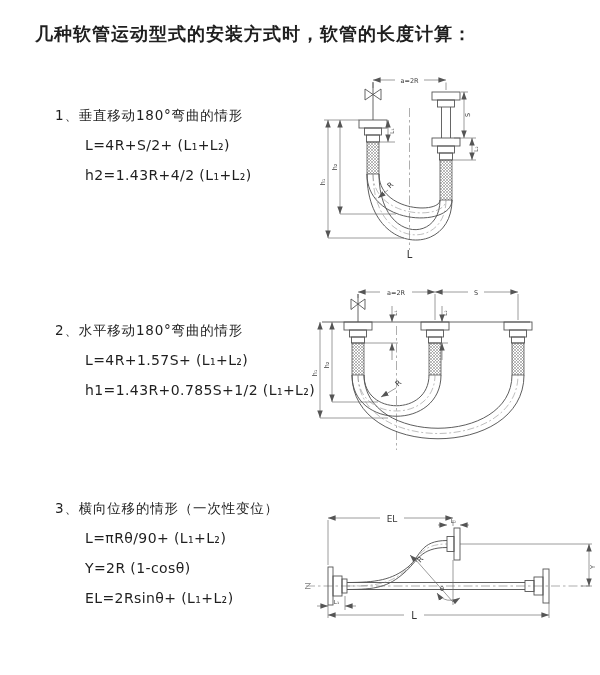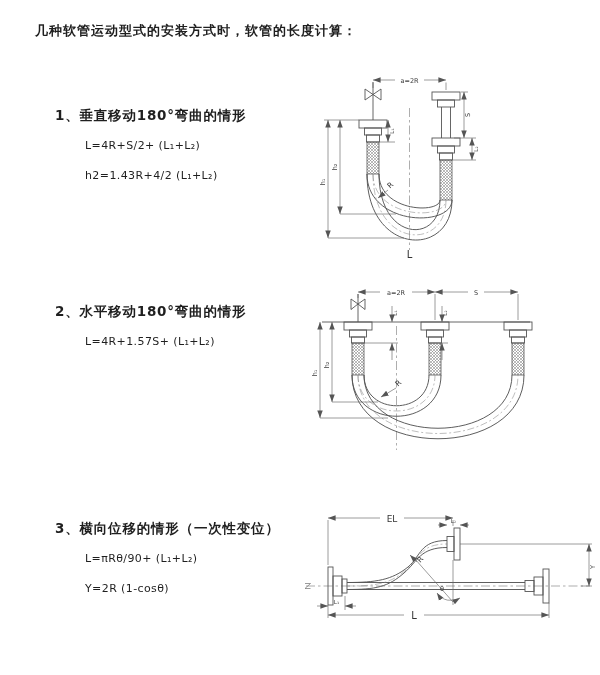--- a/index.html
+++ b/index.html
@@ -1,27 +1,27 @@
 <!DOCTYPE html>
 <html><head>
 <meta charset="utf-8">
 <style>
   html,body{margin:0;padding:0;}
   body{
     width:600px;height:675px;background:#ffffff;position:relative;overflow:hidden;
     font-family:"DejaVu Sans","Liberation Sans",sans-serif;color:#1f1f1f;
   }
   .doc-title{
-    position:absolute;left:35px;top:22px;font-size:13px;font-weight:bold;
+    position:absolute;left:35px;top:22px;font-size:18px;font-weight:bold;
     letter-spacing:1px;white-space:nowrap;
   }
   .sec{position:absolute;left:55px;}
-  #sec1{top:107px;} #sec2{top:303px;} #sec3{top:520px;}
-  .sec-heading{font-size:13.5px;font-weight:bold;letter-spacing:0.8px;line-height:17px;white-space:nowrap;}
-  .formula{margin:13px 0 0 30px;font-size:11px;line-height:17px;letter-spacing:0.4px;white-space:nowrap;}
+  #sec1{top:107px;} #sec2{top:322px;} #sec3{top:500px;}
+  .sec-heading{font-size:13.5px;font-weight:normal;letter-spacing:0.8px;line-height:17px;white-space:nowrap;}
+  .formula{margin:13px 0 0 30px;font-size:14px;line-height:17px;letter-spacing:0.4px;white-space:nowrap;}
   svg.diag{position:absolute;}
   #diag1{left:318px;top:66px;}
   #diag2{left:308px;top:278px;}
   #diag3{left:298px;top:498px;}
   svg .ln{stroke:#555;stroke-width:0.9;fill:none;}
   svg .thin{stroke:#666;stroke-width:0.65;fill:none;}
   svg .cl{stroke:#777;stroke-width:0.6;fill:none;stroke-dasharray:9 3 2.5 3;}
   svg .hose{stroke:#555;stroke-width:0.95;fill:none;}
   svg .hosecl{stroke:#888;stroke-width:0.55;fill:none;stroke-dasharray:7 2.5 2 2.5;}
   svg .hatchbox{stroke:#555;stroke-width:0.8;}
@@ -38,26 +38,28 @@
 
 <section class="sec" id="sec1">
   <div class="sec-heading">1、垂直移动180°弯曲的情形</div>
   <div class="formula">L=4R+S/2+ (L₁+L₂)</div>
   <div class="formula">h2=1.43R+4/2 (L₁+L₂)</div>
 </section>
 
 <section class="sec" id="sec2">
   <div class="sec-heading">2、水平移动180°弯曲的情形</div>
   <div class="formula">L=4R+1.57S+ (L₁+L₂)</div>
+  <div class="formula">h1=1.43R+0.785S+1/2 (L₁+L₂)</div>
 </section>
 
 <section class="sec" id="sec3">
   <div class="sec-heading">3、横向位移的情形（一次性变位）</div>
   <div class="formula">L=πRθ/90+ (L₁+L₂)</div>
   <div class="formula">Y=2R (1-cosθ)</div>
+  <div class="formula">EL=2Rsinθ+ (L₁+L₂)</div>
 </section>
 
 <svg class="diag" id="diag1" width="250" height="196" viewBox="0 0 250 196">
   <defs>
     <marker id="m1" viewBox="0 0 10 10" refX="9.5" refY="5" markerWidth="8" markerHeight="8" markerUnits="userSpaceOnUse" orient="auto-start-reverse">
       <path d="M0,1.6 L9.5,5 L0,8.4 z" fill="#555"></path>
     </marker>
     <pattern id="p1" width="3" height="3" patternUnits="userSpaceOnUse">
       <path d="M0,0 L3,3 M3,0 L0,3" stroke="#777" stroke-width="0.5"></path>
     </pattern>

